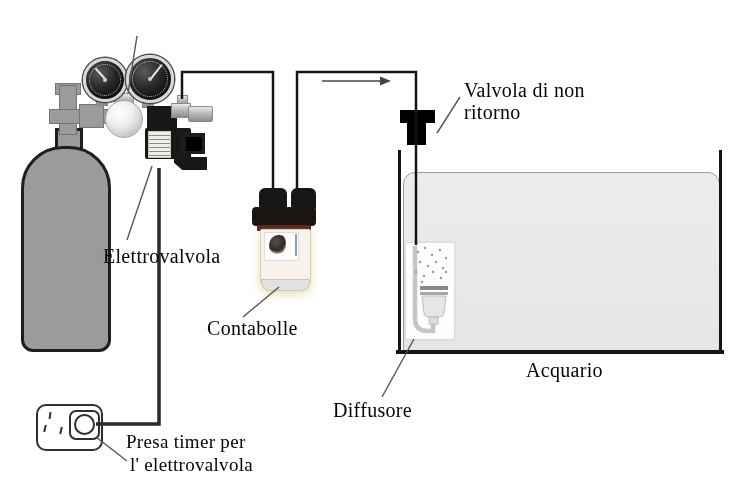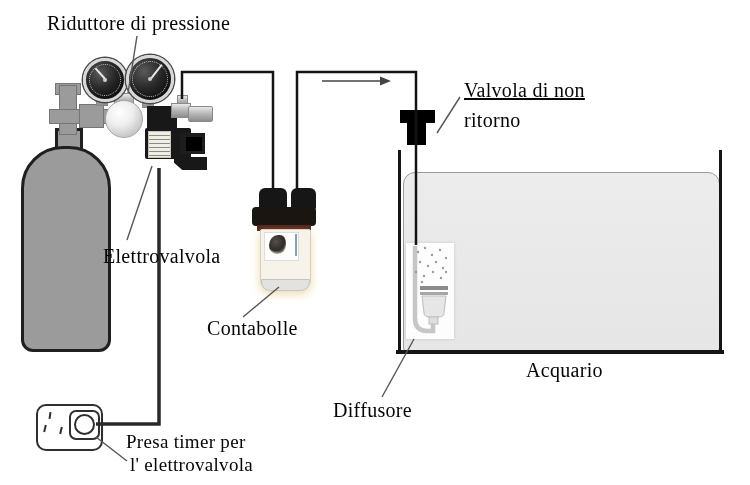--- a/index.html
+++ b/index.html
@@ -130,23 +130,22 @@
         <circle cx="443" cy="268" r="1.2"></circle>
       <circle cx="416" cy="272" r="1.2"></circle>
         <circle cx="424" cy="276" r="1.2"></circle>
         <circle cx="433" cy="272" r="1.2"></circle>
       <circle cx="441" cy="278" r="1.2"></circle>
         <circle cx="446" cy="272" r="1.2"></circle>
         <circle cx="422" cy="282" r="1.2"></circle>
     </g>
   </svg>
 
-  <div class="lbl" style="left:47px;top:12px;">Riduttore di pressione</div>
-  <div class="lbl" style="left:464px;top:79px;text-decoration:underline;">Valvola di non</div>
-  <div class="lbl" style="left:464px;top:109px;">ritorno</div>
+  <div class="lbl" style="left:464px;top:79px;">Valvola di non</div>
+  <div class="lbl" style="left:464px;top:101px;">ritorno</div>
   <div class="lbl" style="left:103px;top:245px;">Elettrovalvola</div>
   <div class="lbl" style="left:207px;top:317px;">Contabolle</div>
   <div class="lbl" style="left:333px;top:399px;">Diffusore</div>
   <div class="lbl" style="left:526px;top:359px;">Acquario</div>
   <div class="lbl" style="left:130px;top:454px;font-size:19px;">l' elettrovalvola</div>
   <div class="lbl" style="left:126px;top:431px;font-size:19px;">Presa timer per</div>
 
 </div>
 
 </body></html>

